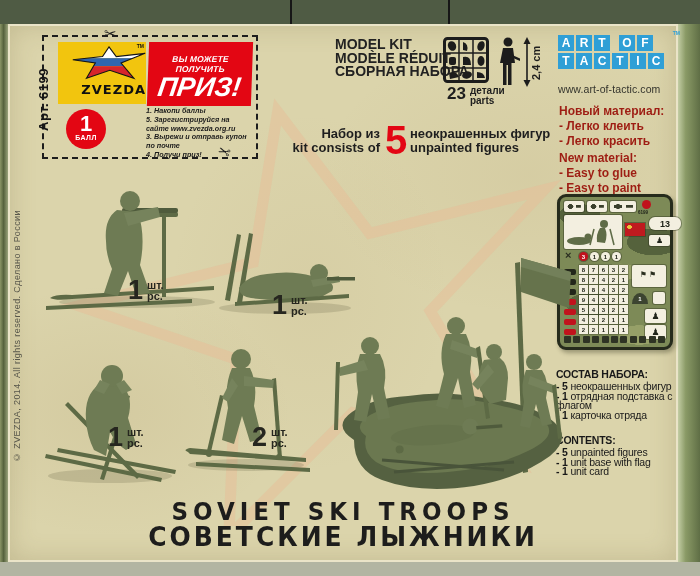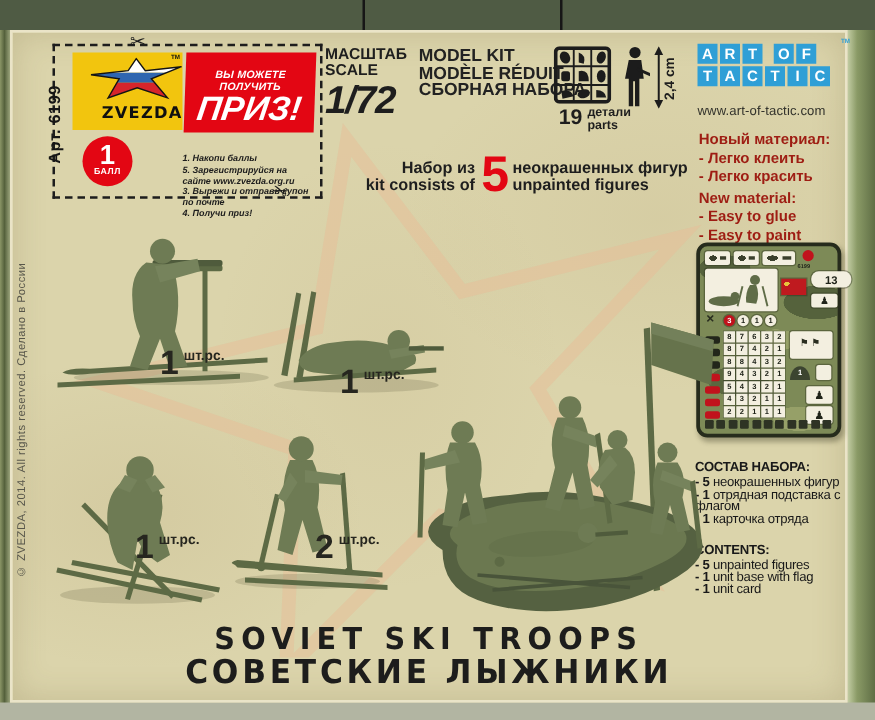--- a/index.html
+++ b/index.html
@@ -37,21 +37,21 @@
   .zv-word{font-size:13px;font-weight:bold;letter-spacing:1px;color:#101010;margin-top:-2px;
       font-family:"DejaVu Sans",sans-serif;}
   .zv-red{left:104px;top:5px;width:104px;height:64px;background:#e30613;color:#fff;text-align:center;
       font-style:italic;transform:skewX(-2deg);}
   .zv-red .l1{font-size:8.5px;font-weight:bold;margin-top:12px;letter-spacing:.2px;}
   .zv-red .l2{font-size:27px;font-weight:bold;line-height:26px;transform:skewX(-6deg);}
   .point-circle{left:22px;top:72px;width:40px;height:40px;border-radius:50%;background:#e30613;color:#fff;
       text-align:center;}
   .point-circle .v{font-size:22px;font-weight:bold;line-height:24px;margin-top:3px;}
   .point-circle .l{font-size:7px;font-weight:bold;letter-spacing:.5px;margin-top:-2px;}
-  .steps{left:102px;top:86px;width:106px;font-size:7.2px;font-weight:bold;font-style:italic;
+  .steps{left:102px;top:70px;width:106px;font-size:7.2px;font-weight:bold;font-style:italic;
       line-height:8.8px;color:#1c1c1c;}
 
   
   .scale-blk{left:250px;top:11px;color:#1e1e1e;}
   .scale-blk .r1{font-size:12.5px;font-weight:bold;line-height:13px;}
   .scale-val{font-size:31px;font-weight:bold;font-style:italic;line-height:30px;letter-spacing:-1px;margin-top:2px;}
   .kittype{left:325px;top:12px;font-size:14px;font-weight:bold;line-height:13.5px;color:#222;}
 
   
   .sprue{left:433px;top:11px;}
@@ -129,21 +129,21 @@
 
   
   .sostav{left:546px;top:344px;width:128px;color:#191919;font-size:10.5px;line-height:9.8px;letter-spacing:-.2px;}
   .sostav .hd{font-weight:bold;font-size:10.5px;margin-bottom:2px;}
   .sostav b{font-weight:bold;}
   .contents{top:410px;}
 
   
   .fig-label{display:flex;gap:4px;color:#26261f;}
   .fig-qty{font-size:27px;font-weight:bold;line-height:25px;}
-  .fig-units{display:flex;font-size:11px;font-weight:bold;line-height:11px;padding-top:2px;}
+  .fig-units{display:flex;flex-direction:column;font-size:11px;font-weight:bold;line-height:11px;padding-top:2px;}
 
   
   .title{left:0;top:474px;width:666px;text-align:center;color:#1d1d1c;
       font-family:"DejaVu Sans",sans-serif;font-weight:bold;}
   .title .t1{font-size:23px;letter-spacing:5px;line-height:24px;transform:scaleY(1.05);}
   .title .t2{font-size:25px;letter-spacing:3px;line-height:27px;transform:scaleY(1.05);}
 
   
   .copyright{left:2px;top:110px;height:400px;writing-mode:vertical-rl;transform:rotate(180deg);
       font-size:9px;color:#57564a;letter-spacing:.4px;text-align:center;}
@@ -200,25 +200,20 @@
       </div>
 
       <div class="abs steps">
         <div>1. Накопи баллы</div>
         <div>5. Зарегистрируйся на сайте www.zvezda.org.ru</div>
         <div>3. Вырежи и отправь купон по почте</div>
         <div>4. Получи приз!</div>
       </div>
     </div>
 
-    <div class="abs scale-blk">
-      <div class="r1">МАСШТАБ</div>
-      <div class="r1">SCALE</div>
-      <div class="scale-val">1/72</div>
-    </div>
 
     <div class="abs kittype">
       <div>MODEL KIT</div>
       <div>MODÈLE RÉDUIT</div>
       <div>СБОРНАЯ НАБОРА</div>
     </div>
 
     <svg class="abs sprue" width="46" height="46" viewBox="0 0 46 46">
       <rect x="1.5" y="1.5" width="43" height="43" rx="3" fill="none" stroke="#1c1c1c" stroke-width="3"></rect>
       <line x1="16" y1="2" x2="16" y2="44" stroke="#1c1c1c" stroke-width="1.5"></line>
@@ -229,21 +224,21 @@
       <path d="M20,5 q6,2 4,9 l-4,-1 z" fill="#1c1c1c"></path>
       <ellipse cx="38" cy="9" rx="3.5" ry="5" fill="#1c1c1c" transform="rotate(20 38 9)"></ellipse>
       <rect x="6" y="20" width="7" height="8" rx="2" fill="#1c1c1c"></rect>
       <path d="M20,20 q8,-2 8,8 l-8,0 z" fill="#1c1c1c"></path>
       <ellipse cx="38" cy="24" rx="3.5" ry="5" fill="#1c1c1c"></ellipse>
       <path d="M6,36 q7,-3 10,4 l-9,2 z" fill="#1c1c1c"></path>
       <ellipse cx="24" cy="38" rx="5" ry="3.5" fill="#1c1c1c" transform="rotate(-15 24 38)"></ellipse>
       <path d="M34,35 q7,0 8,6 l-8,0 z" fill="#1c1c1c"></path>
     </svg>
     <div class="abs parts">
-      <span class="n">19</span>
+      <span class="n">23</span>
       <span class="u"><span>детали</span><br>
         <span>parts</span></span>
     </div>
 
     <svg class="abs soldier-ic" width="22" height="50" viewBox="0 0 22 50">
       <circle cx="10" cy="5" r="4.5" fill="#1c1c1c"></circle>
       <path d="M5,11 h10 l2,15 h-3.5 v22 h-3.5 v-20 h-1.5 v20 h-3.5 v-22 h-3 z" fill="#1c1c1c"></path>
       <rect x="12" y="17" width="13" height="2.4" fill="#1c1c1c" transform="rotate(24 12 17)"></rect>
     </svg>
     <svg class="abs arrow-ic" width="10" height="50" viewBox="0 0 10 50">

